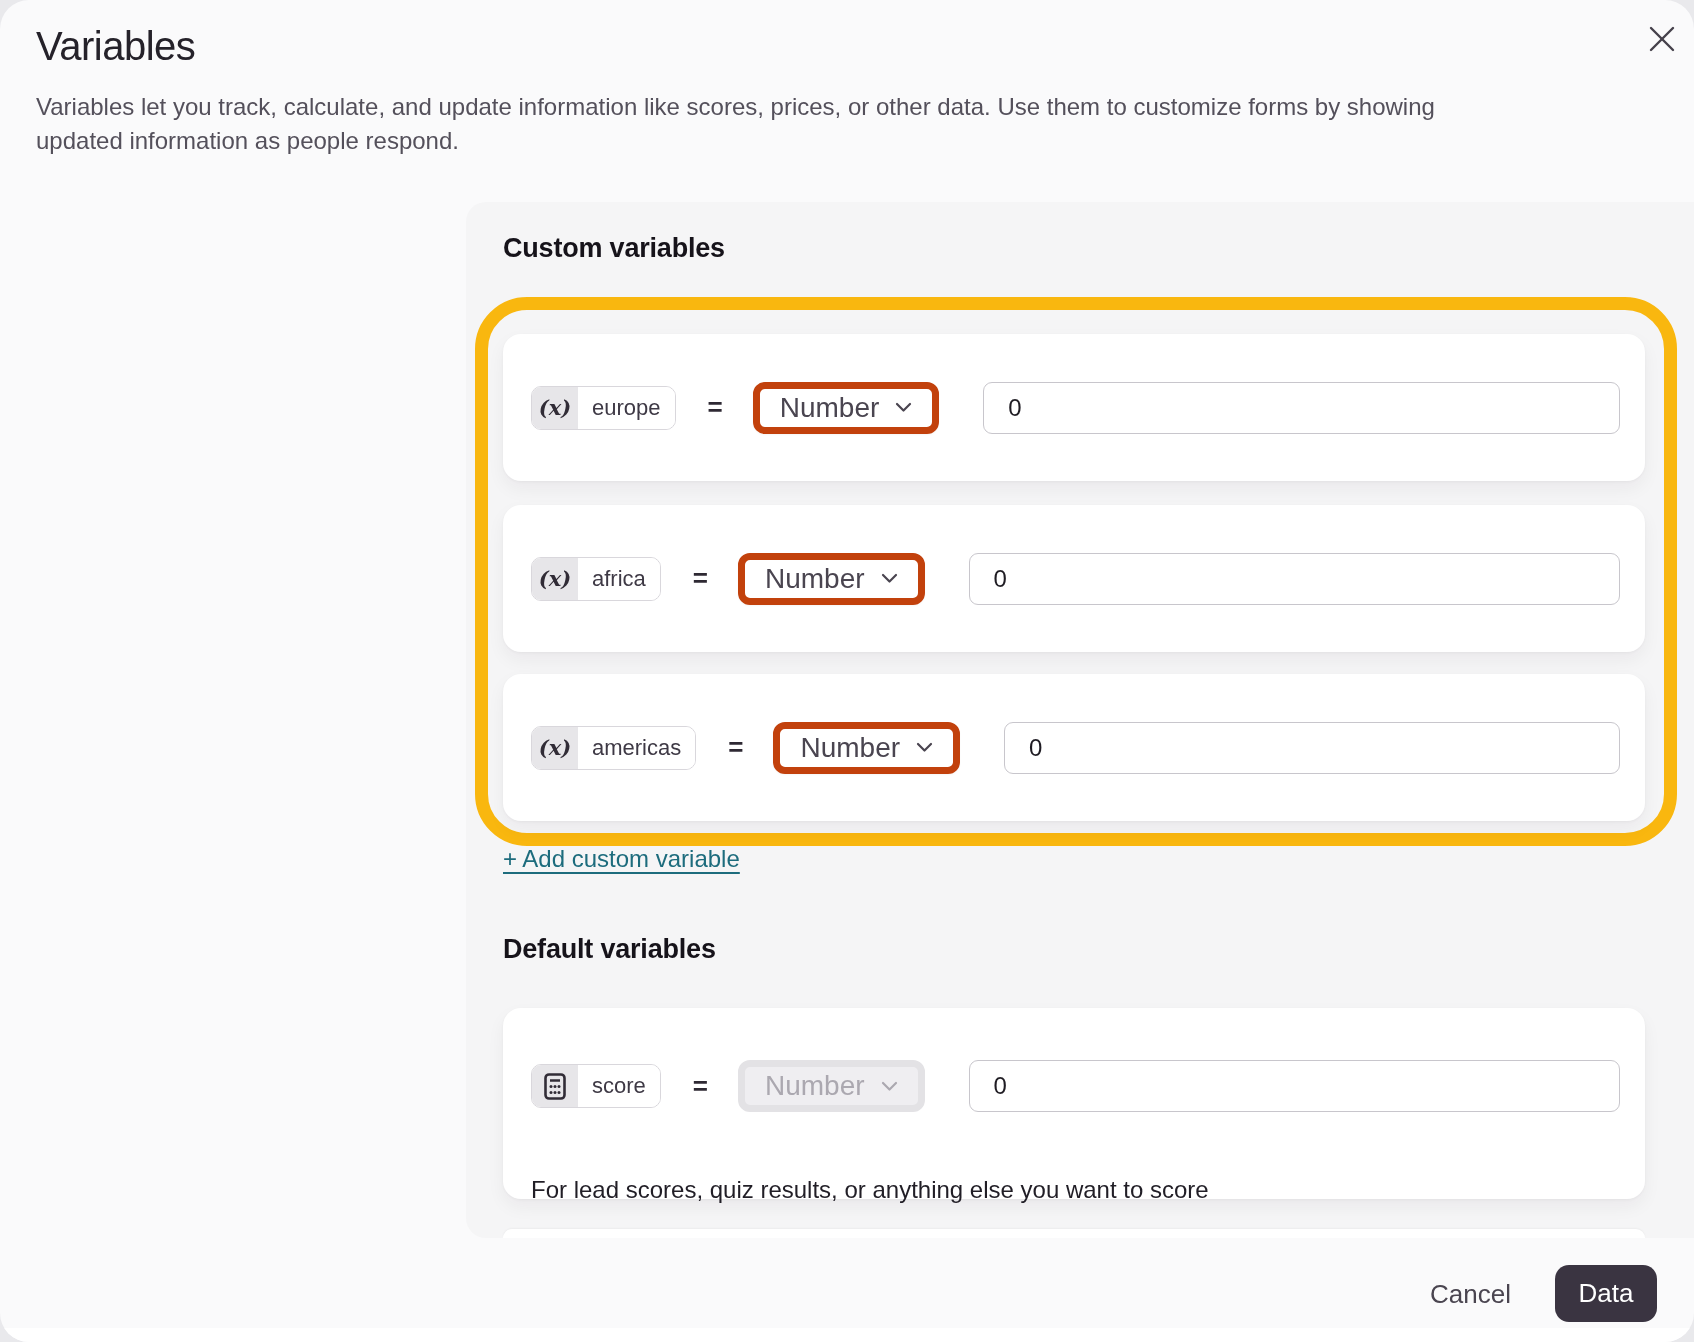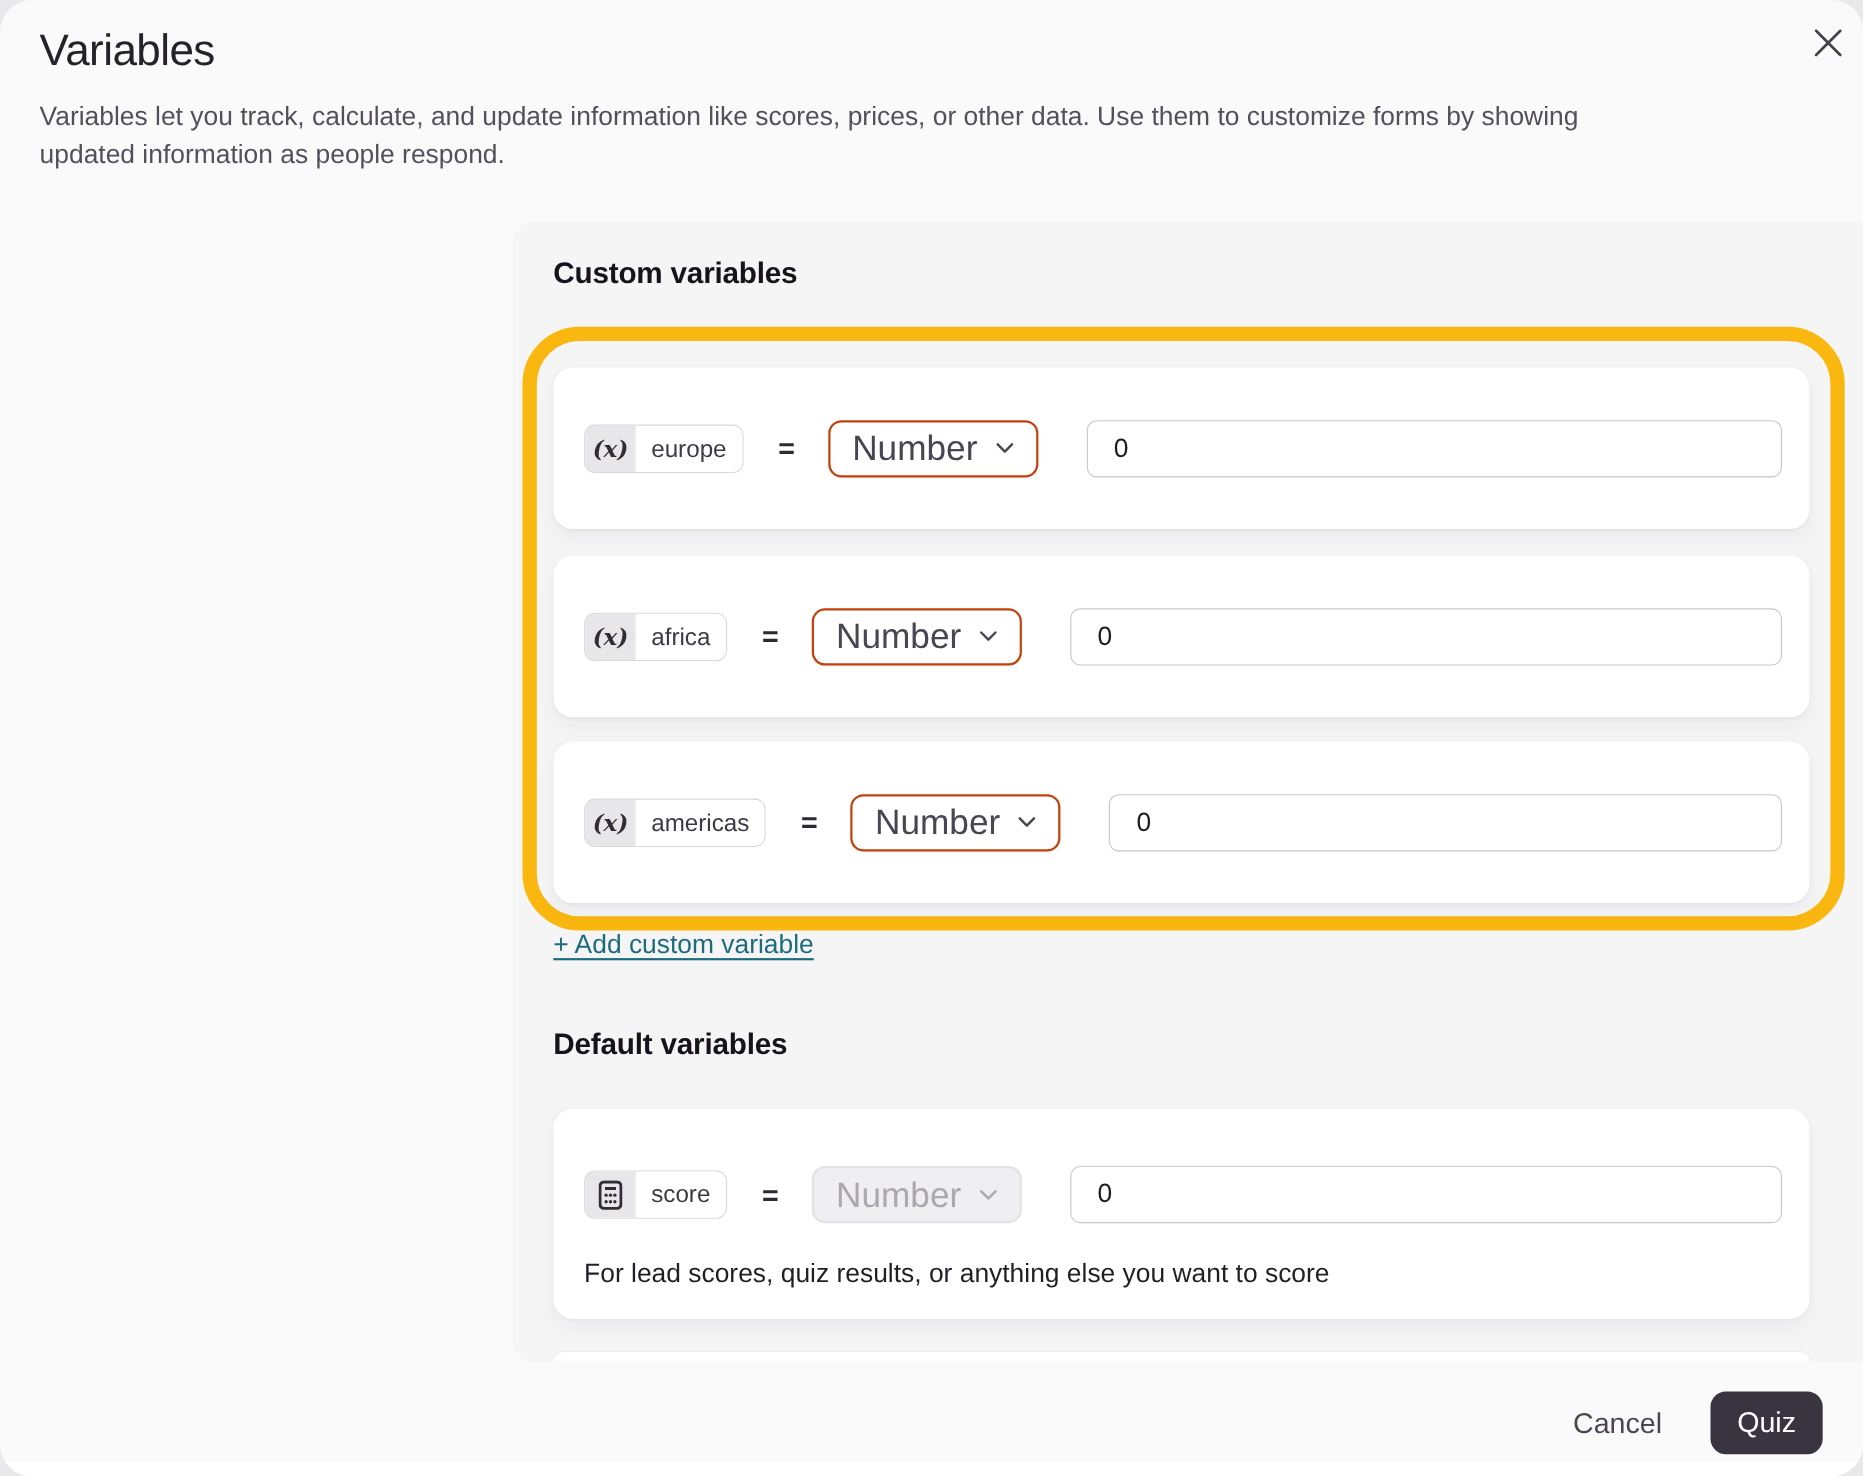--- a/index.html
+++ b/index.html
@@ -95,23 +95,23 @@
     font-size:22px; color:#3e3945; background:#ffffff;
   }
 
   .equals-sign {
     margin:0 30px 0 32px; font-size:26px; font-weight:700; color:#2e2933;
     flex:0 0 auto;
   }
 
   .type-dropdown {
     height:52px; min-width:178px; padding:0 20px;
-    border:2px solid #c2410c; border-radius:12px; background:#ffffff;
+    border:7px solid #c2410c; border-radius:12px; background:#ffffff;
     display:flex; align-items:center; justify-content:space-between; gap:16px;
-    font-size:32px; color:#4a4550; cursor:pointer; flex:0 0 auto;
+    font-size:28px; color:#4a4550; cursor:pointer; flex:0 0 auto;
     box-shadow:0 1px 2px rgba(30,28,35,0.04);
   }
   .type-dropdown.disabled {
     background:#efeef1; border-color:#e3e2e5; color:#aba8b0;
     cursor:default; box-shadow:none;
   }
   .type-dropdown.disabled svg polyline { stroke:#aba8b0; }
 
   .value-input {
     flex:1 1 auto; margin-left:44px; height:52px;
@@ -120,21 +120,21 @@
     font-family:"Liberation Sans","DejaVu Sans",sans-serif; outline:none; min-width:0;
   }
 
   .add-link {
     position:absolute; left:37px; top:643px;
     font-size:24px; color:#1d6c7d; text-decoration:underline;
     text-underline-offset:5px; cursor:pointer;
   }
 
   .helper-text {
-    margin-top:32px; margin-left:0; font-size:24px; color:#211e26;
+    margin-top:64px; margin-left:0; font-size:24px; color:#211e26;
   }
 
   
   .footer-cancel {
     position:absolute; left:1410px; top:1266px; height:56px; padding:0 20px;
     display:flex; align-items:center; font-size:26px; color:#4a4550; cursor:pointer;
   }
   .footer-save {
     position:absolute; left:1555px; top:1265px; width:102px; height:57px;
     background:#3a3441; border-radius:14px; border:none; cursor:pointer;
@@ -252,17 +252,17 @@
       <div class="helper-text">For lead scores, quiz results, or anything else you want to score</div>
     </div>
 
     <div class="sliver-card"></div>
   </div>
 
   <div class="footer-cancel">
     <span>Cancel</span>
   </div>
   <button class="footer-save">
-    <span>Quiz</span>
+    <span>Data</span>
   </button>
 
   <div class="bottom-strip"></div>
 </div>
 
 </body></html>

